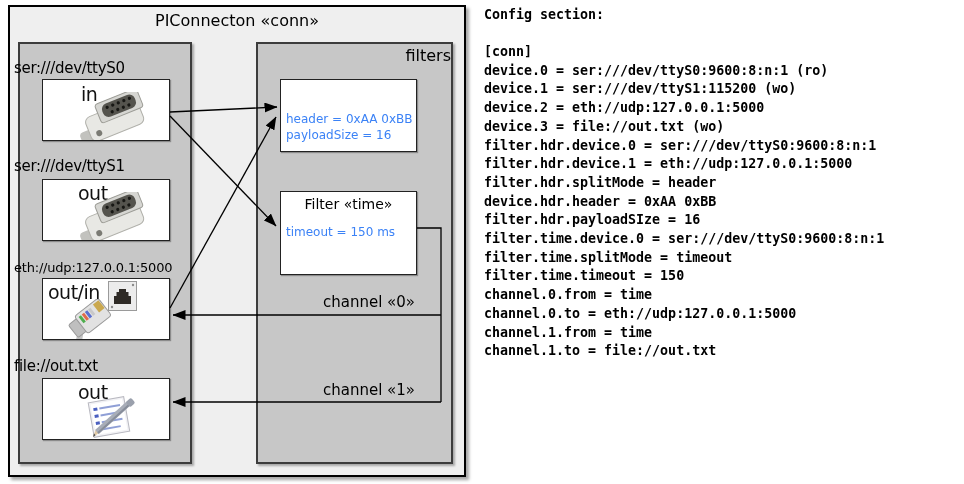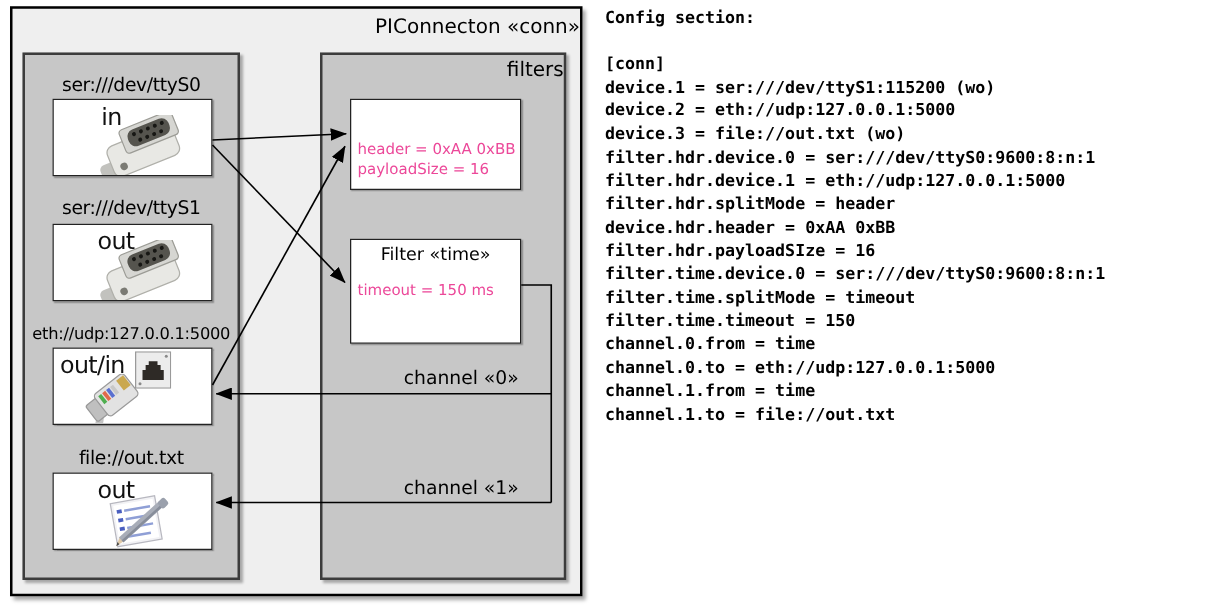--- a/index.html
+++ b/index.html
@@ -2,42 +2,42 @@
 <html><head>
 <meta charset="utf-8">
 <style>
   * { margin:0; padding:0; box-sizing:border-box; }
   body { background:#fff; font-family:"DejaVu Sans", sans-serif; }
   .stage { position:relative; width:964px; height:484px; background:#fff; overflow:hidden; }
 
   
   .outer-box { position:absolute; left:8px; top:5px; width:458px; height:472px;
     background:#efefef; border:2px solid #000; box-shadow:3px 3px 3px rgba(0,0,0,.35); }
-  .outer-title { position:absolute; top:4px; left:0; right:0; text-align:right;
+  .outer-title { position:absolute; top:4px; left:0; right:0; text-align:center;
     font-size:16px; color:#000; }
 
   .panel { position:absolute; background:#c7c7c7; border:2px solid #3c3c3c;
     box-shadow:2px 2px 2px rgba(0,0,0,.3); }
   .devices-panel { left:8px; top:35px; width:174px; height:422px; }
   .filters-panel { left:246px; top:35px; width:197px; height:422px; }
 
-  .dlabel { position:absolute; left:-6px; right:-6px; text-align:center;
+  .dlabel { position:absolute; left:-6px; right:-6px; text-align:left;
     font-size:15px; letter-spacing:-0.3px; color:#000; white-space:nowrap; }
   .dlabel.small { font-size:13px; letter-spacing:-0.2px; }
   .dbox { position:absolute; left:22px; width:128px; height:62px; background:#fff;
     border:1.5px solid #222; box-shadow:1px 1px 1px rgba(0,0,0,.3); }
   .port { position:absolute; font-size:19px; letter-spacing:-0.5px; color:#111; line-height:1; }
 
   .ftitle { position:absolute; top:2px; left:0; right:0; text-align:right; font-size:16px; color:#000; }
   .fbox { position:absolute; left:22px; width:137px; background:#fff;
     border:1.5px solid #222; box-shadow:1px 1px 1px rgba(0,0,0,.3); }
   .fbox-hdr { top:35px; height:73px; }
   .fbox-time { top:147px; height:84px; }
   .fbox-title { position:absolute; top:4px; left:0; right:0; text-align:center; font-size:14px; color:#000; }
-  .fattr { position:absolute; left:5px; font-size:12px; color:#ec4899; white-space:nowrap; }
+  .fattr { position:absolute; left:5px; font-size:12px; color:#3b82f6; white-space:nowrap; }
 
   .channel-label { position:absolute; right:36px; font-size:15px; color:#000; white-space:nowrap; }
 
   .wires { position:absolute; left:0; top:0; pointer-events:none; }
 
   
   .config { position:absolute; left:484px; top:0; width:480px; height:456px;
     font-family:"DejaVu Sans Mono", monospace; font-weight:bold; color:#000; }
   .config-heading { position:absolute; top:7px; left:0; font-size:13.3px; }
   .config-lines { position:absolute; top:43px; left:0; }
@@ -180,20 +180,21 @@
       <polyline points="417,228 441,228 441,402"></polyline>
       <line x1="441" y1="315" x2="173" y2="315" marker-end="url(#arr)"></line>
       <line x1="441" y1="402" x2="173" y2="402" marker-end="url(#arr)"></line>
     </g>
   </svg>
 
   <div class="config">
     <div class="config-heading">Config section:</div>
     <div class="config-lines">
       <div class="cline">[conn]</div>
+      <div class="cline">device.0 = ser:///dev/ttyS0:9600:8:n:1 (ro)</div>
       <div class="cline">device.1 = ser:///dev/ttyS1:115200 (wo)</div>
       <div class="cline">device.2 = eth://udp:127.0.0.1:5000</div>
       <div class="cline">device.3 = file://out.txt (wo)</div>
       <div class="cline">filter.hdr.device.0 = ser:///dev/ttyS0:9600:8:n:1</div>
       <div class="cline">filter.hdr.device.1 = eth://udp:127.0.0.1:5000</div>
       <div class="cline">filter.hdr.splitMode = header</div>
       <div class="cline">device.hdr.header = 0xAA 0xBB</div>
       <div class="cline">filter.hdr.payloadSIze = 16</div>
       <div class="cline">filter.time.device.0 = ser:///dev/ttyS0:9600:8:n:1</div>
       <div class="cline">filter.time.splitMode = timeout</div>

